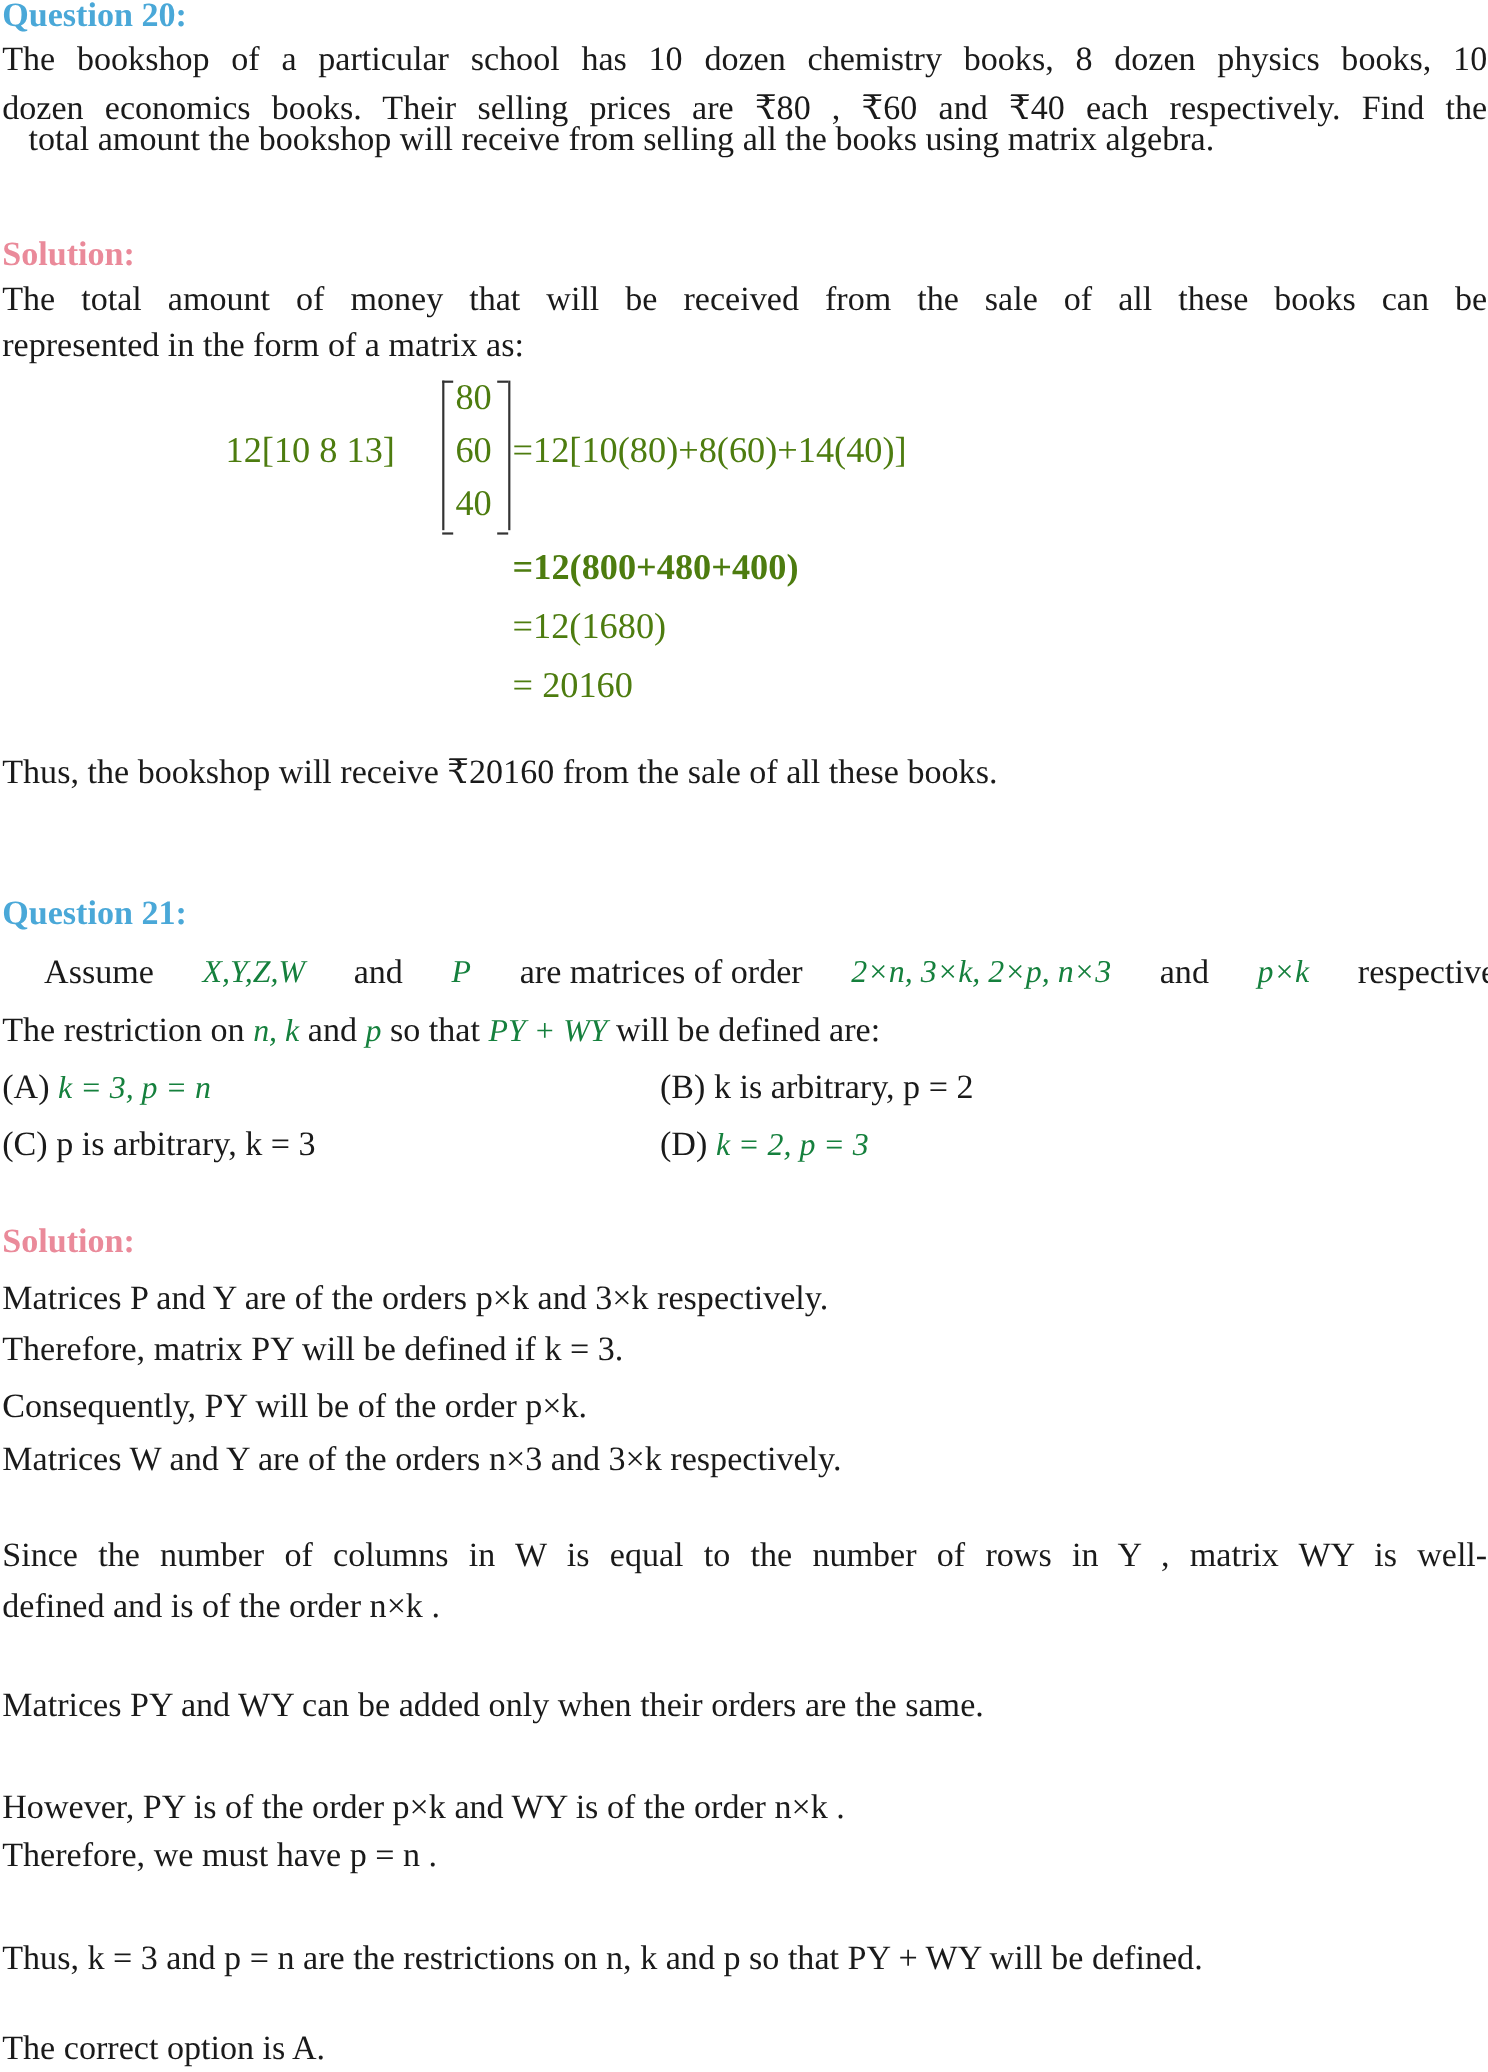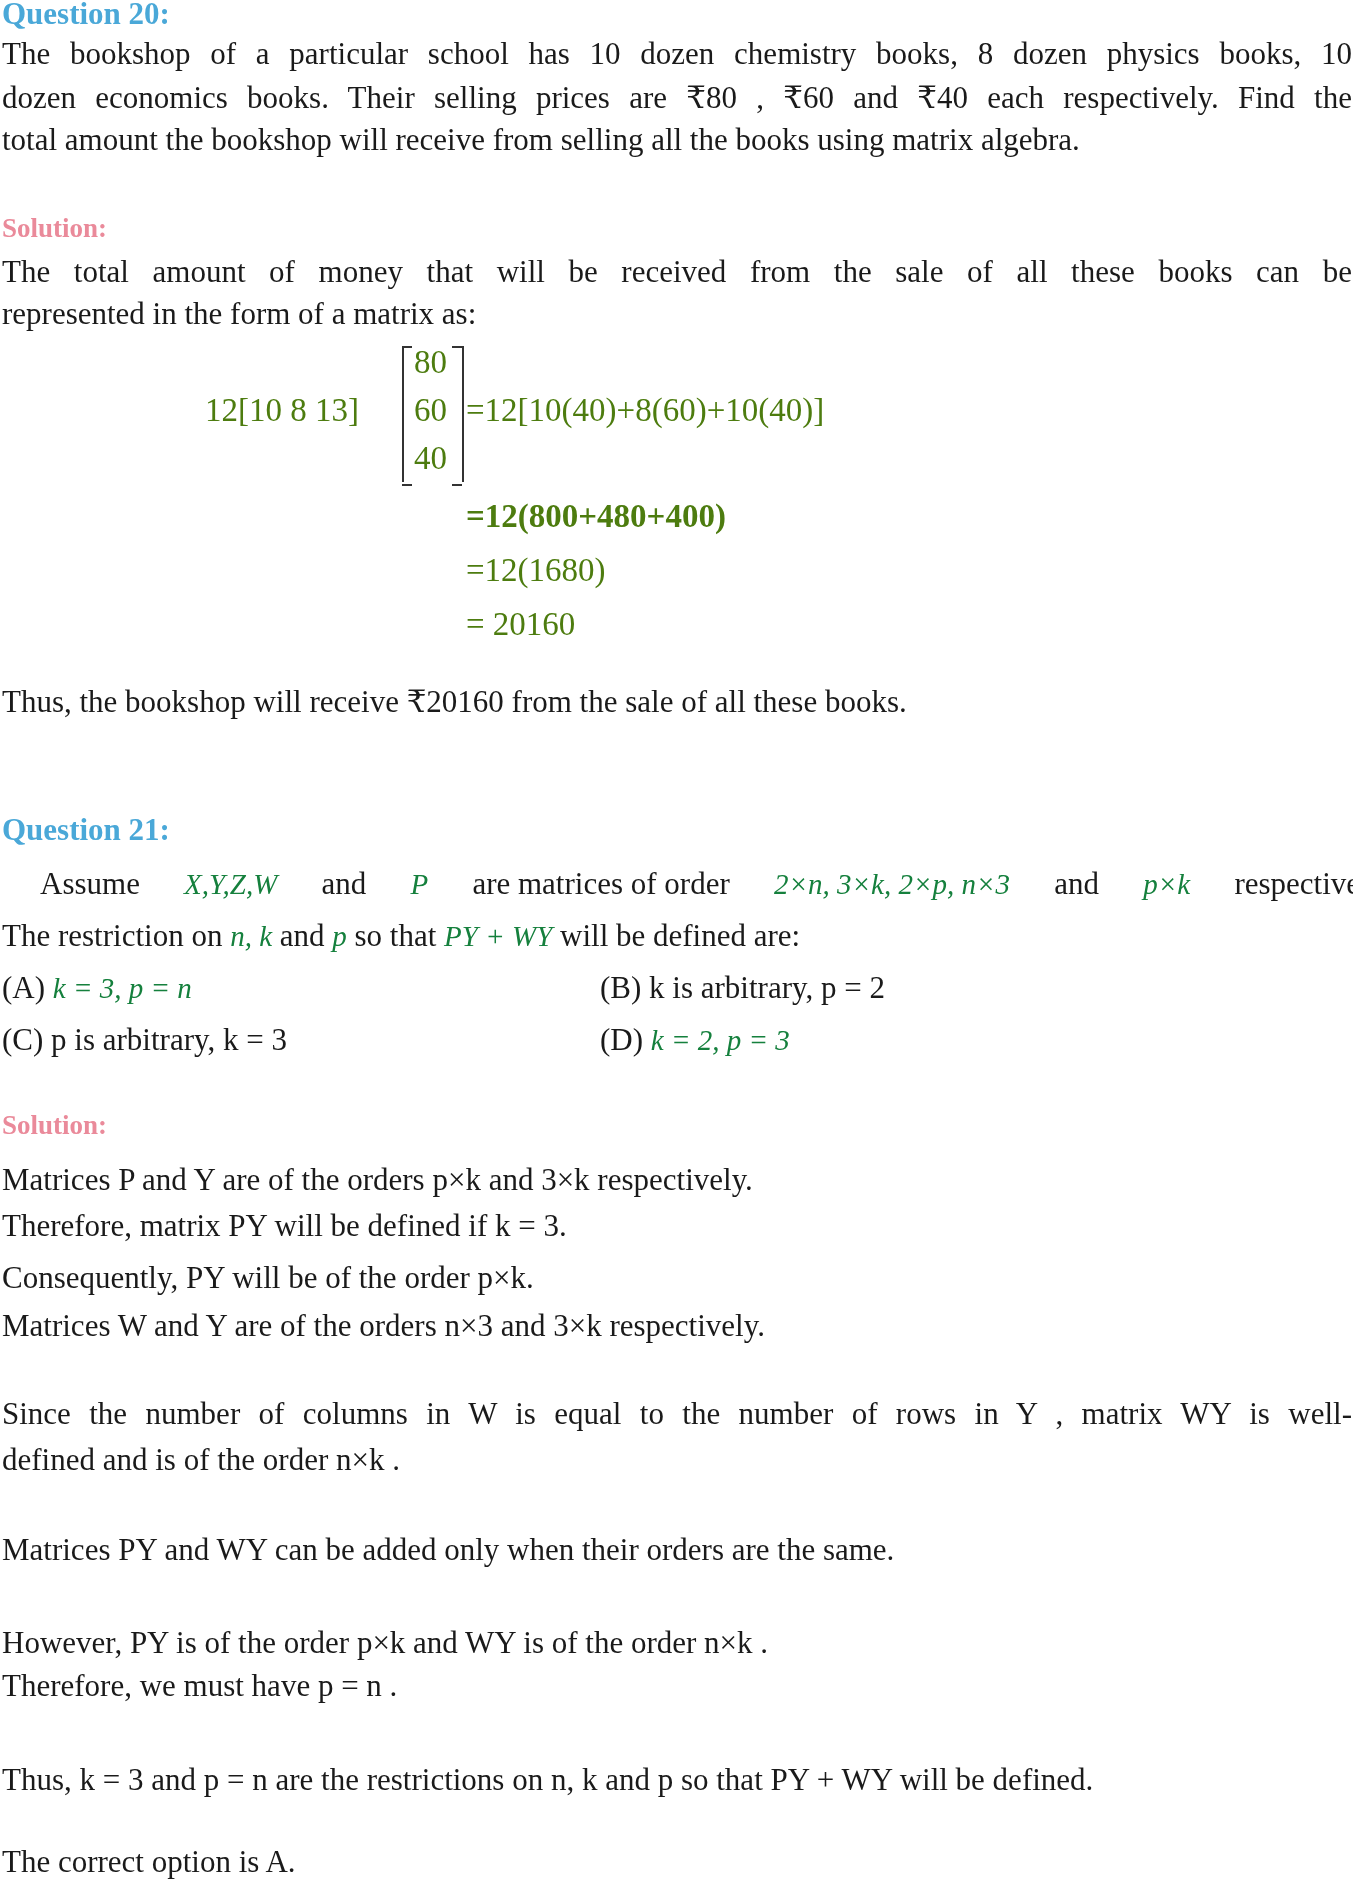--- a/index.html
+++ b/index.html
@@ -5,48 +5,48 @@
   html, body { margin: 0; padding: 0; background: #ffffff; }
   body {
     width: 1353px; height: 1884px; position: relative; overflow: hidden;
     font-family: "Liberation Serif", "DejaVu Serif", serif;
     color: #1a1a1a;
   }
   .abs { position: absolute; }
   .line { position: absolute; left: 2px; font-size: 31px; line-height: 36px; white-space: nowrap; }
   .justify { width: 1350px; text-align: justify; text-align-last: justify; white-space: normal; }
   .q-head { position: absolute; left: 2px; font-size: 31px; font-weight: bold; color: #4aa8d8; }
-  .s-head { position: absolute; left: 2px; font-size: 27px; font-weight: bold; color: #ea8a9a; }
+  .s-head { position: absolute; left: 2px; font-size: 31px; font-weight: bold; color: #ea8a9a; }
   .m { font-style: italic; color: #15803d; font-size: 29px; }
   .math { position: absolute; font-size: 33px; color: #4d7c0f; white-space: nowrap; }
   .bracket-col {
     position: absolute; border: 2px solid #333; border-left-width: 2px; border-right-width: 2px;
   }
 </style>
 </head>
 <body>
 
 <div class="q-head" style="top:-4px;">Question 20:</div>
 <div class="line justify" style="top:36px;">The bookshop of a particular school has 10 dozen chemistry books, 8 dozen physics books, 10</div>
 <div class="line justify" style="top:80px;">dozen economics books. Their selling prices are ₹80 , ₹60  and ₹40  each respectively. Find the</div>
-<div class="line" style="top:122px;">total amount the bookshop will receive from selling all the books using matrix algebra.</div>
+<div class="line" style="top:108px;margin-left:24px;">total amount the bookshop will receive from selling all the books using matrix algebra.</div>
 
 <div class="s-head" style="top:213px;">Solution:</div>
 <div class="line justify" style="top:254px;">The total amount of money that will be received from the sale of all these books can be</div>
 <div class="line" style="top:296px;">represented in the form of a matrix as:</div>
 
 <div>
   <div class="math" style="left:205px; top:392px;">12[10   8   13]</div>
   <div class="bracket-col" style="left:402px; top:346px; width:58px; height:136px; border-top:none; border-bottom:none;"></div>
   <div class="abs" style="left:402px; top:346px; width:10px; height:136px; border-top:2px solid #333; border-bottom:2px solid #333;"></div>
   <div class="abs" style="left:452px; top:346px; width:10px; height:136px; border-top:2px solid #333; border-bottom:2px solid #333;"></div>
   <div class="math" style="left:414px; top:344px;">80</div>
   <div class="math" style="left:414px; top:392px;">60</div>
   <div class="math" style="left:414px; top:440px;">40</div>
-  <div class="math" style="left:466px; top:392px;">=12[10(40)+8(60)+10(40)]</div>
+  <div class="math" style="left:466px; top:392px;">=12[10(80)+8(60)+14(40)]</div>
   <div class="math" style="left:466px; top:498px;font-weight:bold;">=12(800+480+400)</div>
   <div class="math" style="left:466px; top:552px;">=12(1680)</div>
   <div class="math" style="left:466px; top:606px;">= 20160</div>
 </div>
 
 <div class="line" style="top:684px;">Thus, the bookshop will receive ₹20160  from the sale of all these books.</div>
 
 <div class="q-head" style="top:812px;">Question 21:</div>
 
 <div class="line" style="top:866px; width:1350px; display:flex; justify-content:space-between;margin-left:38px;">

